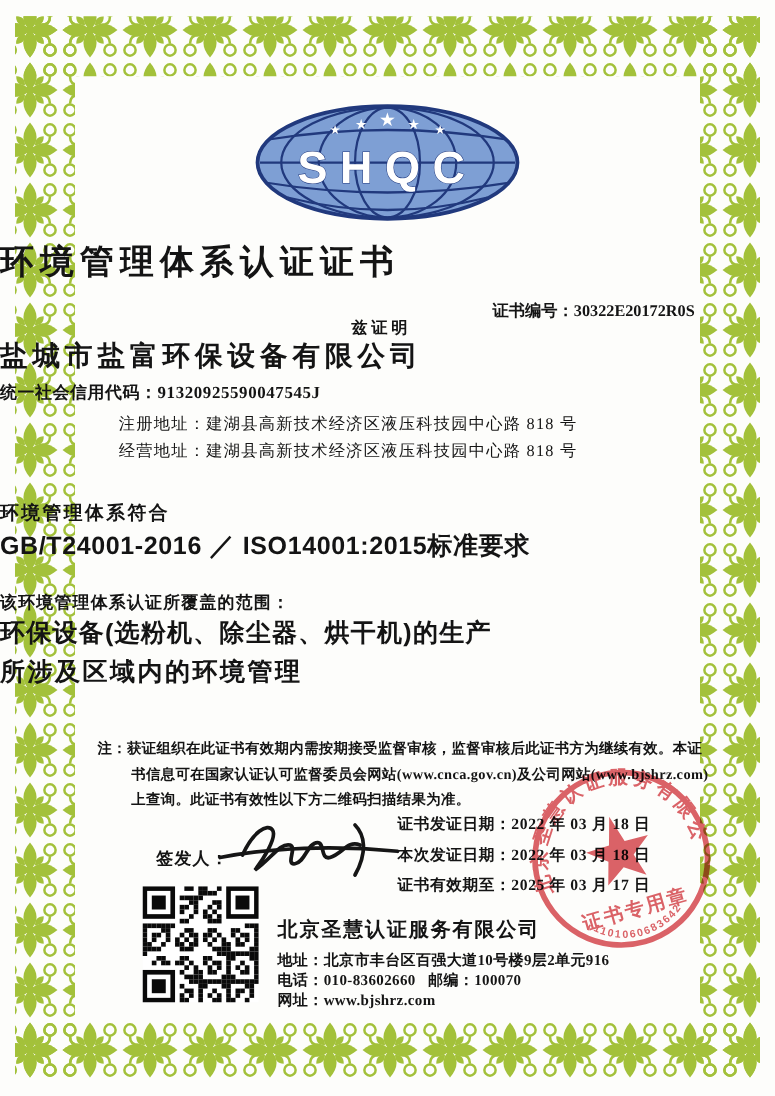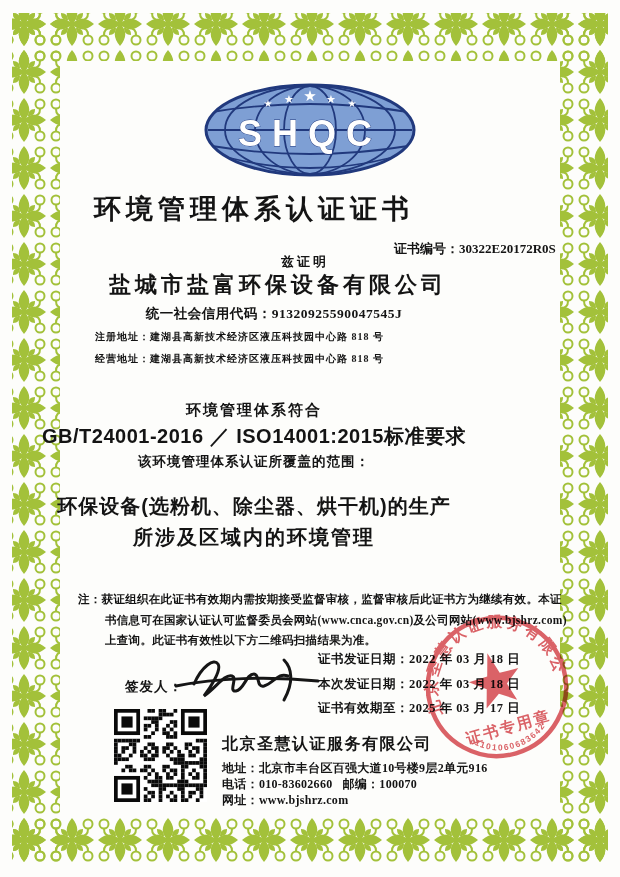--- a/index.html
+++ b/index.html
@@ -2,32 +2,32 @@
 <html><head>
 <meta charset="utf-8">
 <style>
   html,body{margin:0;padding:0;background:#e9e9e9;}
   .page{
     position:relative;width:620px;height:877px;background:#fdfdfb;
     font-family:"Liberation Sans",sans-serif;color:#141414;overflow:hidden;
     margin:0 auto;
   }
   .abs{position:absolute;}
-  .ctr{left:0;width:508px;text-align:center;}
+  .ctr{left:0;width:508px;}
   .serif{font-family:"Liberation Serif",serif;}
   .title{top:191px;font-weight:bold;font-size:27px;letter-spacing:5px;}
   .certno{left:350px;top:240px;font-size:13px;font-weight:bold;margin-left:44px;}
   .decl{left:281px;top:253px;font-size:13px;font-weight:bold;letter-spacing:3px;}
-  .company{top:270px;font-weight:bold;font-size:22px;letter-spacing:4px;padding-left:24px;}
-  .credit{top:305px;font-size:13.5px;font-weight:bold;letter-spacing:.5px;padding-left:20px;}
-  .addr{left:95px;font-size:10px;font-weight:bold;letter-spacing:1px;}
+  .company{top:270px;font-weight:bold;font-size:22px;letter-spacing:4px;}
+  .credit{top:305px;font-size:13.5px;font-weight:bold;letter-spacing:.5px;}
+  .addr{left:95px;font-size:13px;font-weight:normal;letter-spacing:1px;}
   .a1{top:330px}.a2{top:352px}.a3{top:374px}
   .conform{top:401px;font-weight:bold;font-size:15px;letter-spacing:2px;}
   .standard{top:423px;font-weight:bold;font-size:20px;letter-spacing:.5px;}
-  .scopeintro{top:453px;font-weight:bold;font-size:13.5px;letter-spacing:1px;}
+  .scopeintro{top:473px;font-weight:bold;font-size:13.5px;letter-spacing:1px;}
   .scope1{top:493px;font-weight:bold;font-size:20px;letter-spacing:1px;}
   .scope2{top:524px;font-weight:bold;font-size:20px;letter-spacing:2px;}
   .note{left:78px;top:589px;width:466px;font-size:11.5px;line-height:1.8;
         font-weight:bold;padding-left:27px;text-indent:-27px;letter-spacing:.3px;}
   .signer{left:125px;top:678px;font-size:13.5px;font-weight:bold;letter-spacing:1px;}
   .daterow{left:318px;font-size:12.5px;font-weight:bold;letter-spacing:.5px;white-space:nowrap;}
   .d1{top:651px}.d2{top:676px}.d3{top:700px}
   .issuername{left:222px;top:734px;font-weight:bold;font-size:16px;letter-spacing:1.5px;}
   .issuerrow{left:222px;font-size:12px;font-weight:bold;letter-spacing:.3px;white-space:nowrap;font-family:Liberation Serif, serif;}
   .i1{top:760px}.i2{top:776px}.i3{top:792px}

